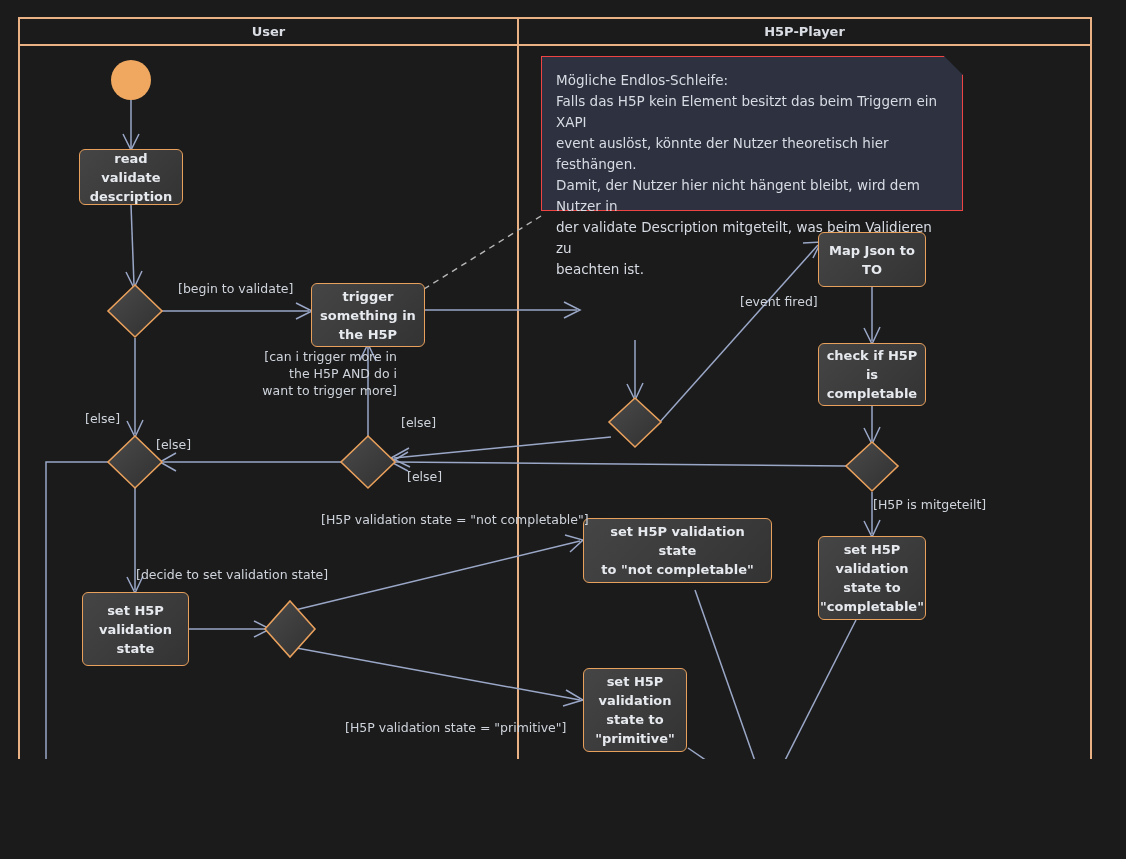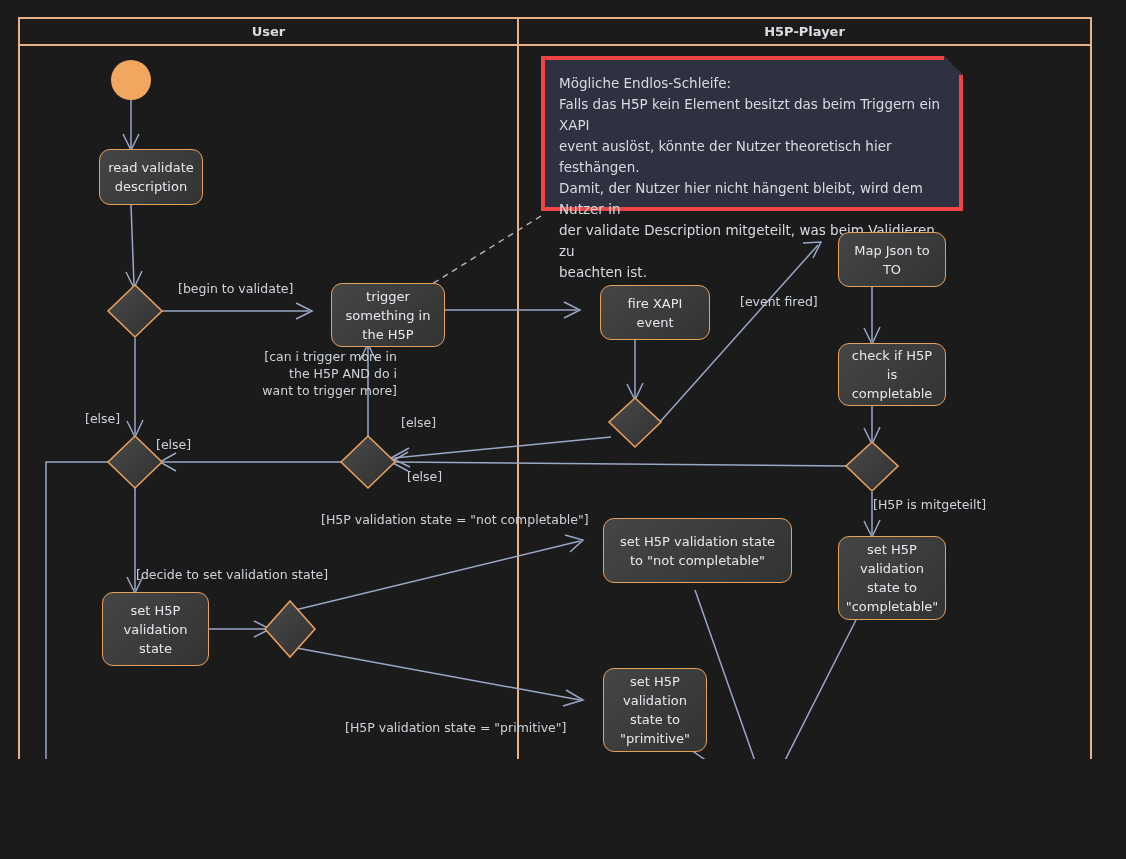--- a/index.html
+++ b/index.html
@@ -5,27 +5,27 @@
   html,body{margin:0;padding:0;background:#1b1b1b;}
   #stage{position:relative;width:1126px;height:759px;background:#1b1b1b;
          font-family:"DejaVu Sans","Liberation Sans",sans-serif;overflow:hidden;}
   #svg{position:absolute;left:0;top:0;width:1126px;height:859px;}
 
   .lane-title{position:absolute;color:#d9dde3;font-size:13px;font-weight:bold;
               text-align:center;white-space:nowrap;}
 
   .act{position:absolute;box-sizing:border-box;
        background:linear-gradient(135deg,#454545 0%,#333333 100%);
-       border:1.6px solid #e8a05c;border-radius:11px;
-       color:#e6e9ee;font-size:13px;font-weight:normal;line-height:19px;
+       border:1.6px solid #e8a05c;border-radius:6px;
+       color:#e6e9ee;font-size:13px;font-weight:bold;line-height:19px;
        display:flex;align-items:center;justify-content:center;text-align:center;
-       padding:3px 6px;margin-left:20px;}
+       padding:3px 6px;}
 
   .note{position:absolute;box-sizing:border-box;background:#2e3240;
-        border:4px solid #ef4444;color:#d7dbe3;font-size:13.5px;
+        border:1px solid #ef4444;color:#d7dbe3;font-size:13.5px;
         line-height:21px;padding:13px 14px 10px 14px;white-space:pre-line;
         font-weight:normal;}
   .note-fold{position:absolute;width:0;height:0;
         border-left:19px solid #2e3240;border-top:19px solid transparent;
         border-right:0;border-bottom:0;}
   .note-fold2{position:absolute;width:0;height:0;
         border-right:19px solid #1b1b1b;border-bottom:19px solid transparent;}
 
   .glabel{position:absolute;color:#cfd4dc;font-size:12.5px;line-height:17px;
           white-space:nowrap;font-weight:normal;}
@@ -150,22 +150,20 @@
   <div class="note-fold" style="left:944px;top:56px;"></div>
   <div class="note-fold2" style="left:944px;top:56px;"></div>
 
   <div class="act" style="left:79px;top:149px;width:104px;height:56px;white-space:pre-line;">read validate
 description</div>
 
   <div class="act" style="left:311px;top:283px;width:114px;height:64px;white-space:pre-line;text-align:center;">trigger
 something in
 the H5P</div>
 
-  <div class="act" style="left:580px;top:285px;width:110px;height:55px;white-space:pre-line;">fire XAPI
-event</div>
 
   <div class="act" style="left:818px;top:232px;width:108px;height:55px;white-space:pre-line;">Map Json to
 TO</div>
 
   <div class="act" style="left:818px;top:343px;width:108px;height:63px;white-space:pre-line;">check if H5P
 is
 completable</div>
 
   <div class="act" style="left:82px;top:592px;width:107px;height:74px;white-space:pre-line;">set H5P
 validation

